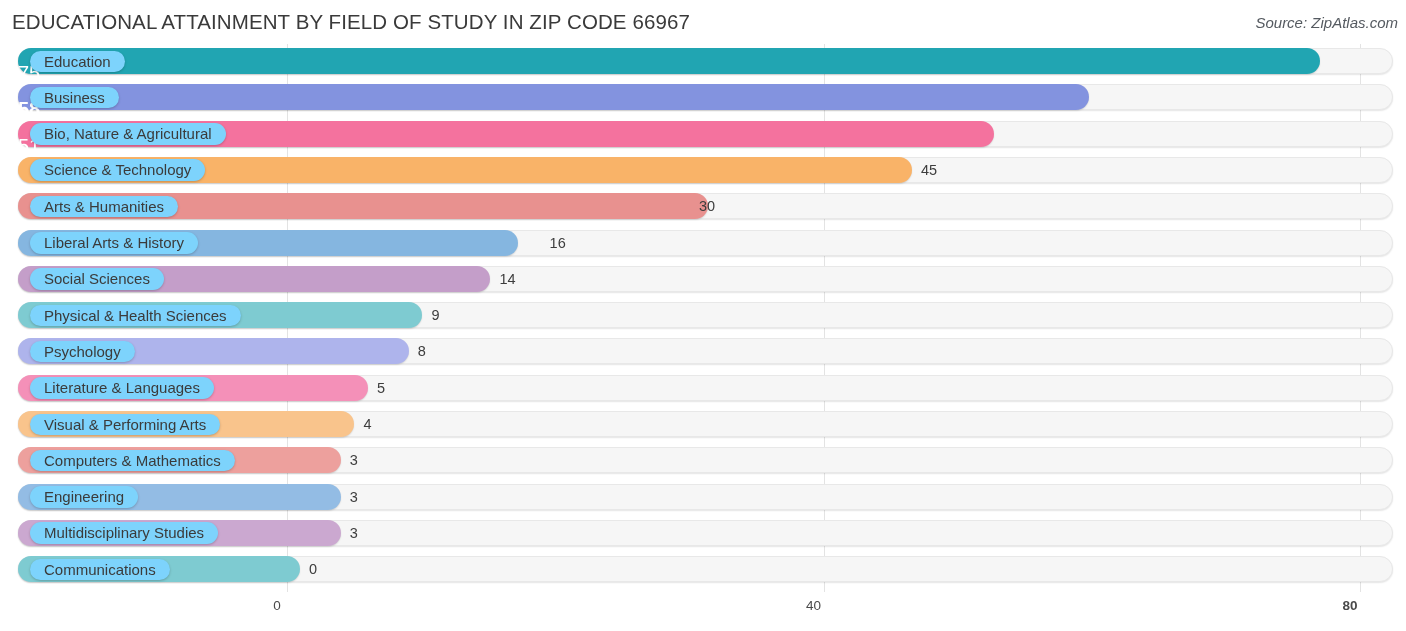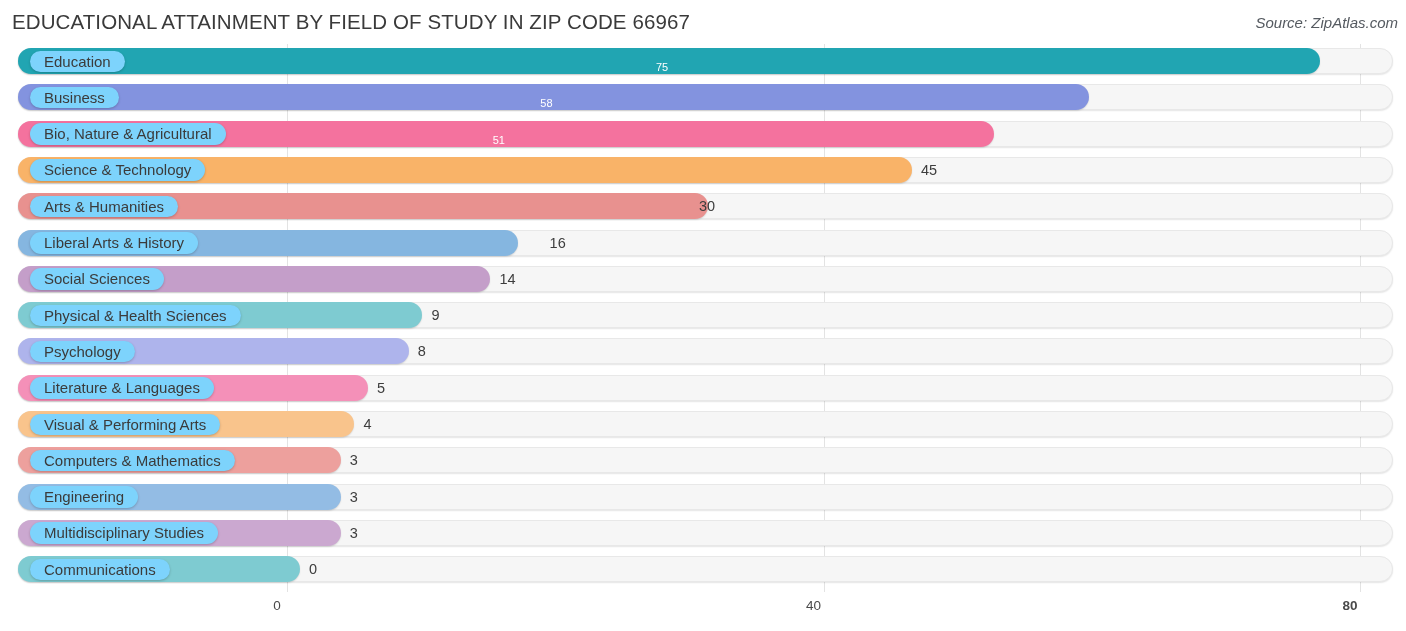--- a/index.html
+++ b/index.html
@@ -67,25 +67,25 @@
   }
   .bar {
     position: absolute;
     left: 18px; top: 4px;
     height: 26px;
     border-radius: 13px;
     box-shadow: 0 1px 1.5px rgba(0,0,0,0.13);
   }
   .bar-value-in {
     position: absolute;
-    top: 10px; height: 26px;
+    top: 16px; height: 26px;
     line-height: 26px;
-    font-size: 11px;
+    font-size: 20px;
     color: #ffffff;
-    text-align: center;
+    text-align: left;
     padding-right: 14px;
     white-space: nowrap;
   }
   .bar-value-out {
     position: absolute;
     top: 4px; height: 26px;
     line-height: 26px;
     font-size: 14.5px;
     color: #3d3d3d;
     white-space: nowrap;
@@ -136,21 +136,21 @@
       <div class="gridline" style="left: 1360px;"></div>
       <div class="row" style="top: 0px;">
         <div class="track"></div>
         <div class="bar" style="width: 1302px; background: rgb(33, 165, 178);"></div>
         <div class="bar-value-in" style="left: 18px; width: 1302px;">75</div>
         <div class="pill">Education</div>
       </div>
       <div class="row" style="top: 36.3px;">
         <div class="track"></div>
         <div class="bar" style="width: 1070.8px; background: rgb(131, 147, 223);"></div>
-        <div class="bar-value-in" style="left: 18px; width: 1070.8px;">58</div>
+        <div class="bar-value-in" style="left: 18px; width: 1070.8px; font-weight: bold;">58</div>
         <div class="pill">Business</div>
       </div>
       <div class="row" style="top: 72.6px;">
         <div class="track"></div>
         <div class="bar" style="width: 975.6px; background: rgb(244, 114, 158);"></div>
         <div class="bar-value-in" style="left: 18px; width: 975.6px;">51</div>
         <div class="pill">Bio, Nature &amp; Agricultural</div>
       </div>
       <div class="row" style="top: 108.9px;">
         <div class="track"></div>

